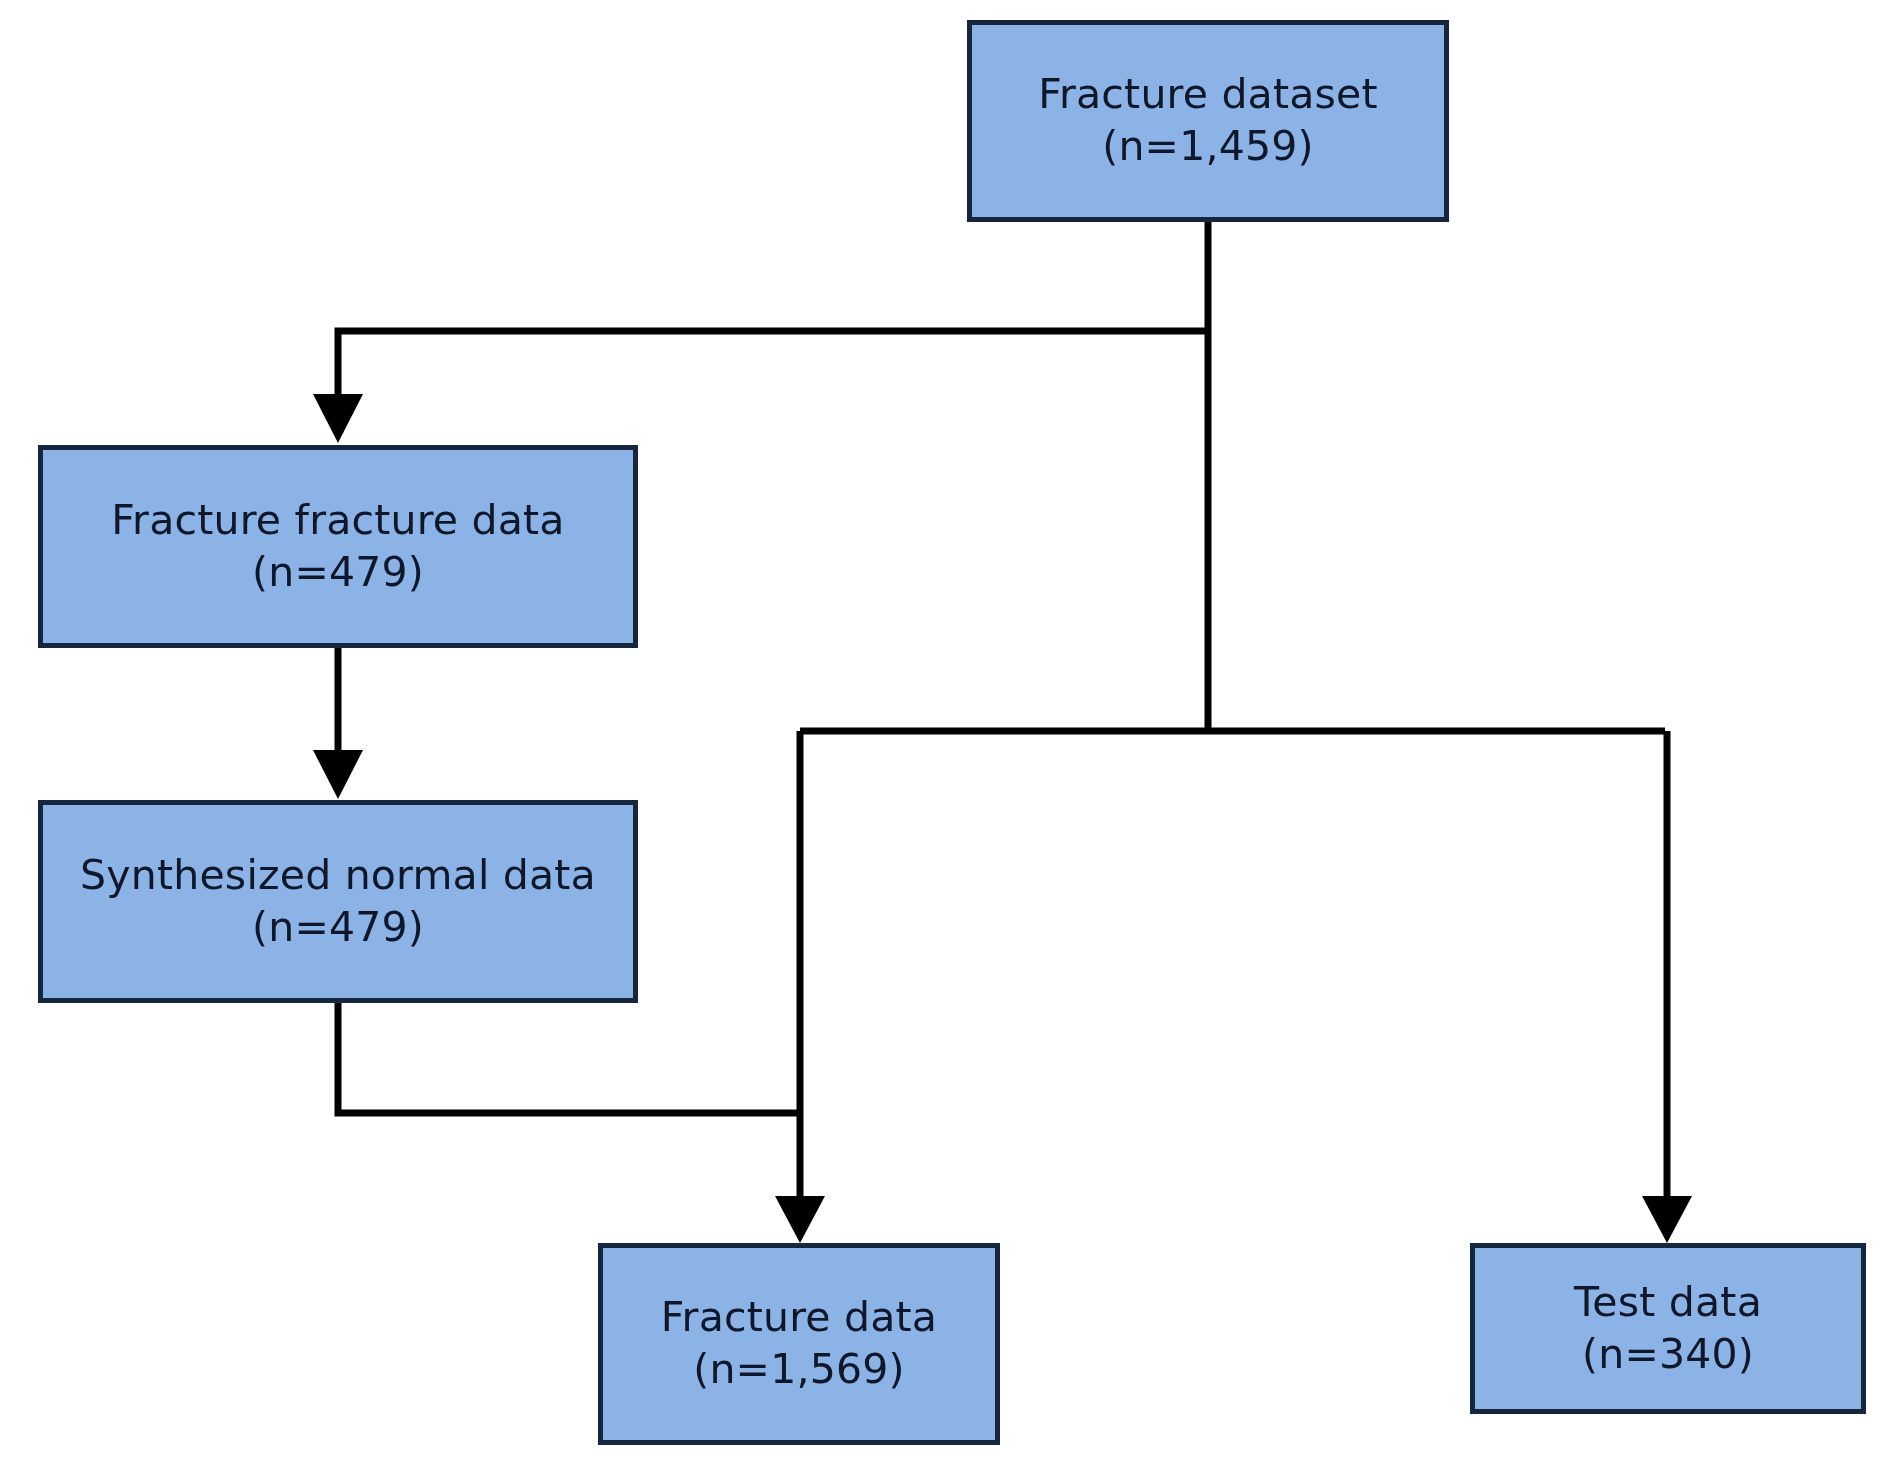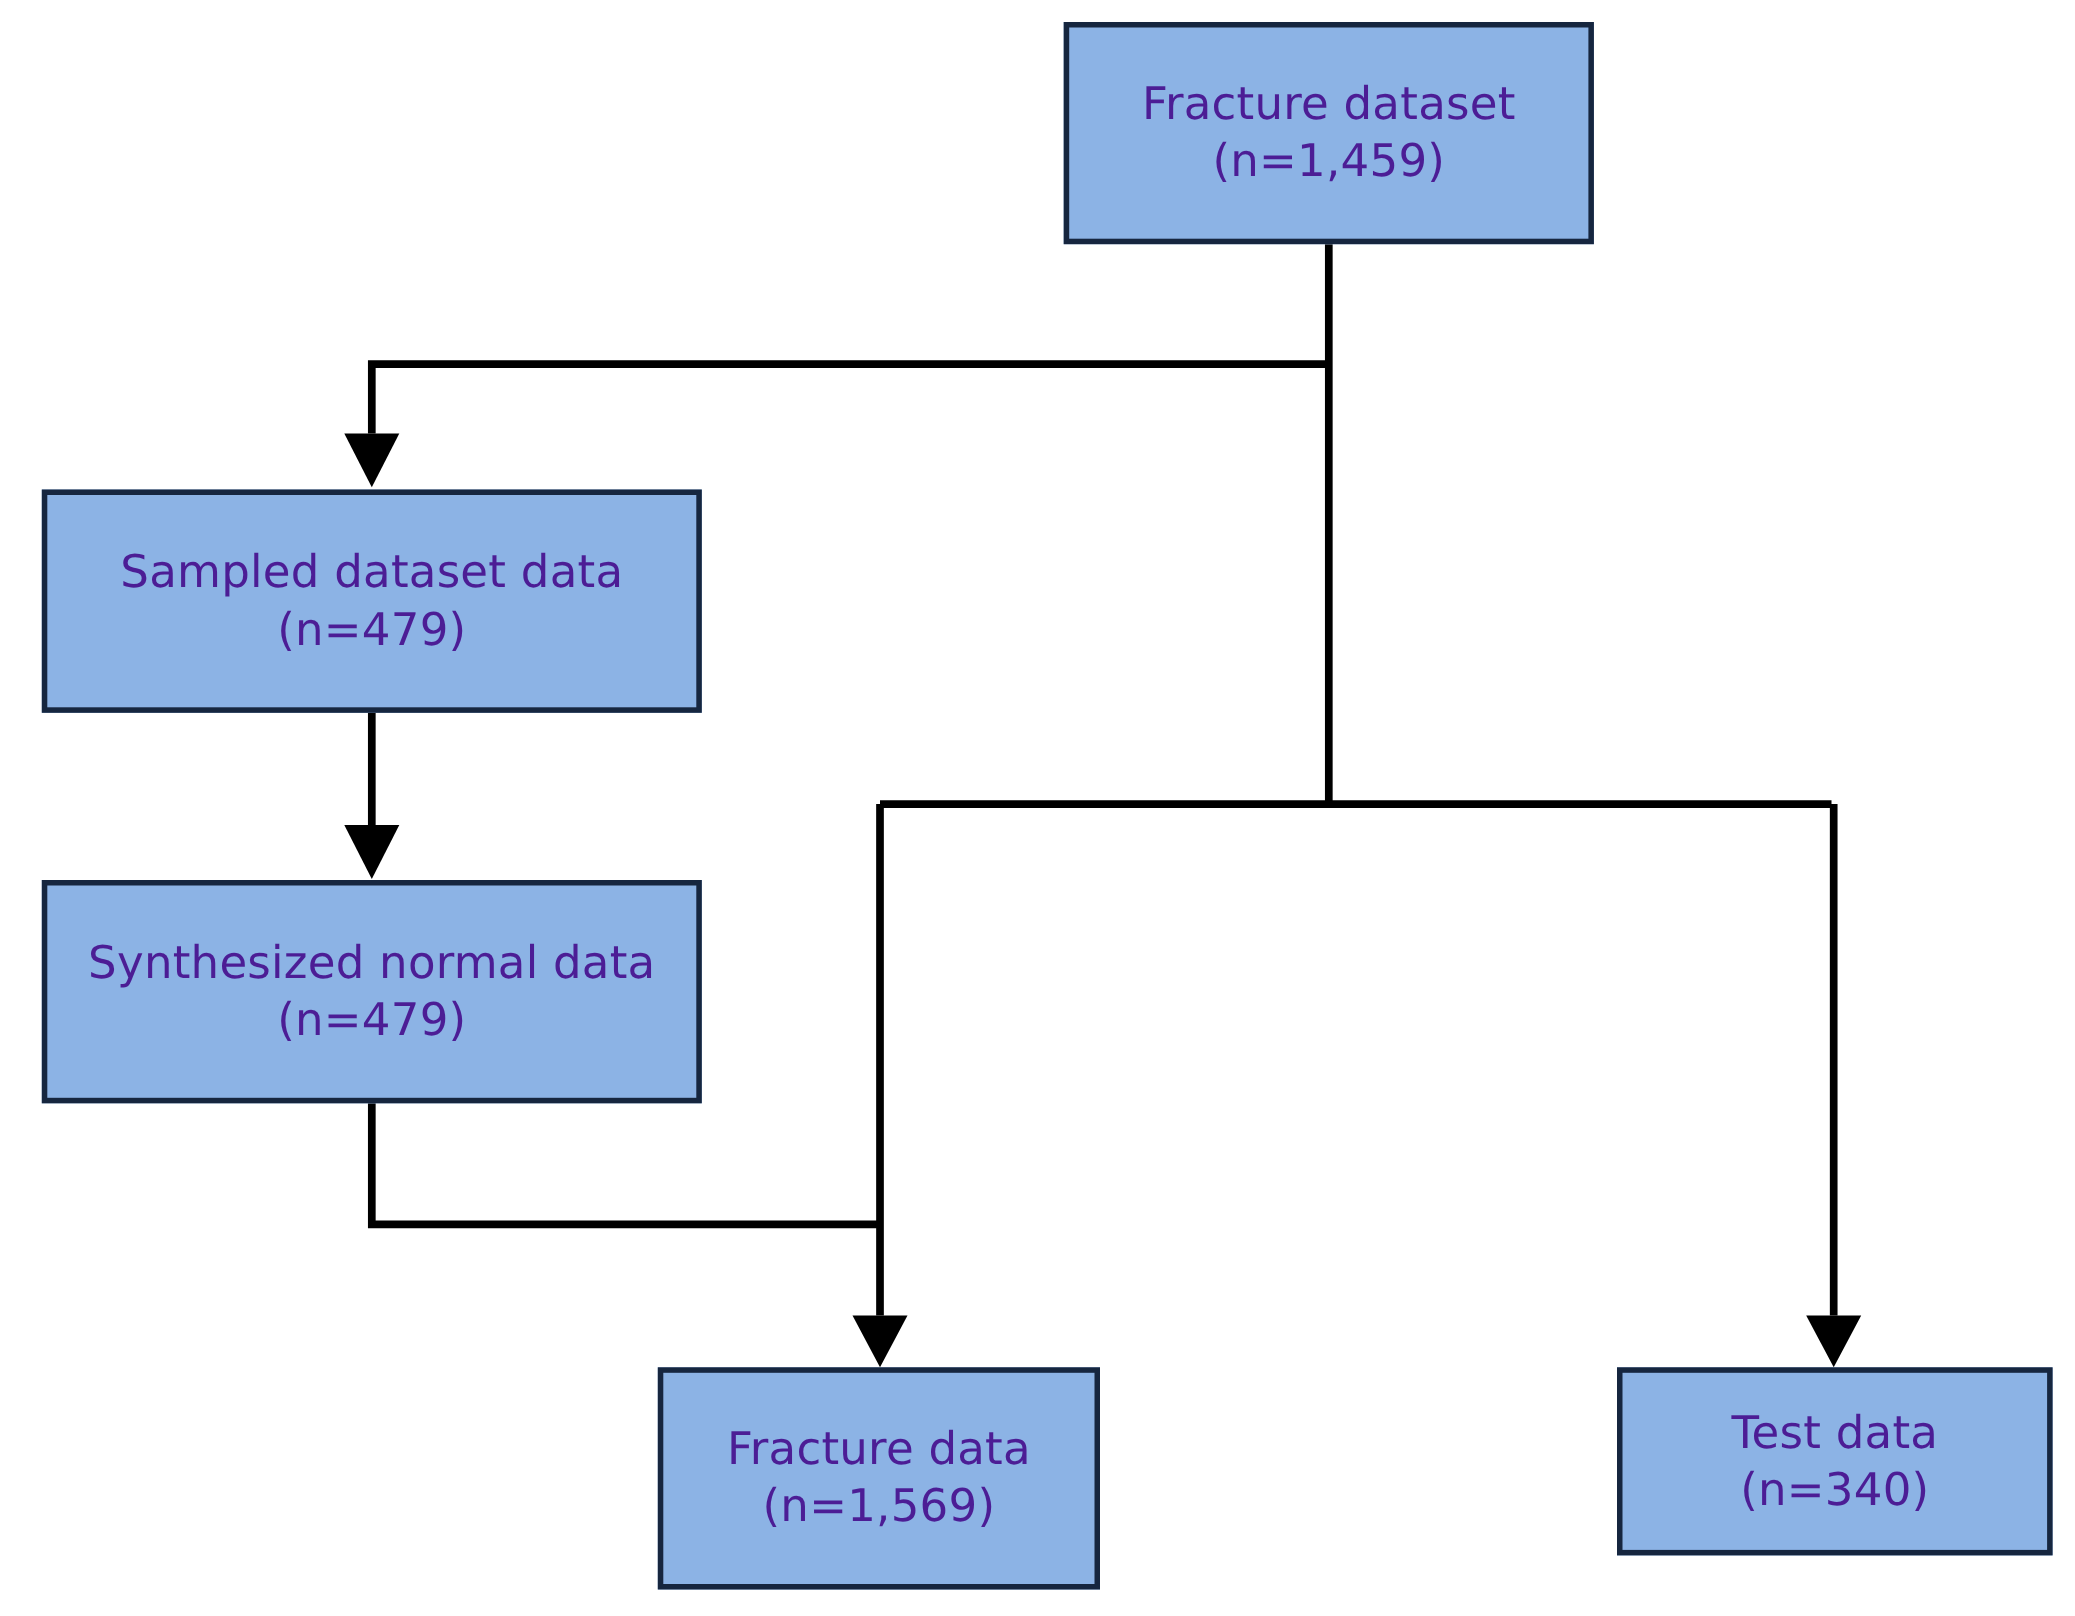--- a/index.html
+++ b/index.html
@@ -28,21 +28,21 @@
   .node {
     position: absolute;
     box-sizing: border-box;
     background: #8cb3e5;
     border: 5px solid #16263f;
     display: flex;
     flex-direction: column;
     align-items: center;
     justify-content: center;
     text-align: center;
-    color: #4c1d95;
+    color: #0f172a;
     font-family: "DejaVu Sans", sans-serif;
     font-size: 41px;
     line-height: 1.26;
     letter-spacing: 0.2px;
     z-index: 5;
   }
   .node .line1 { display: block; white-space: nowrap; }
   .node .line2 { display: block; white-space: nowrap; }
 
   
@@ -96,21 +96,21 @@
       <polygon points="1642,1196 1692,1196 1667,1243" fill="#000000"></polygon>
     </g>
   </svg>
 
   <div class="node" id="node-fracture-dataset">
     <span class="line1">Fracture dataset</span>
     <span class="line2">(n=1,459)</span>
   </div>
 
   <div class="node" id="node-sampled-fracture-data">
-    <span class="line1">Sampled dataset data</span>
+    <span class="line1">Fracture fracture data</span>
     <span class="line2">(n=479)</span>
   </div>
 
   <div class="node" id="node-synthesized-normal">
     <span class="line1">Synthesized normal data</span>
     <span class="line2">(n=479)</span>
   </div>
 
   <div class="node" id="node-training-data">
     <span class="line1">Fracture data</span>

